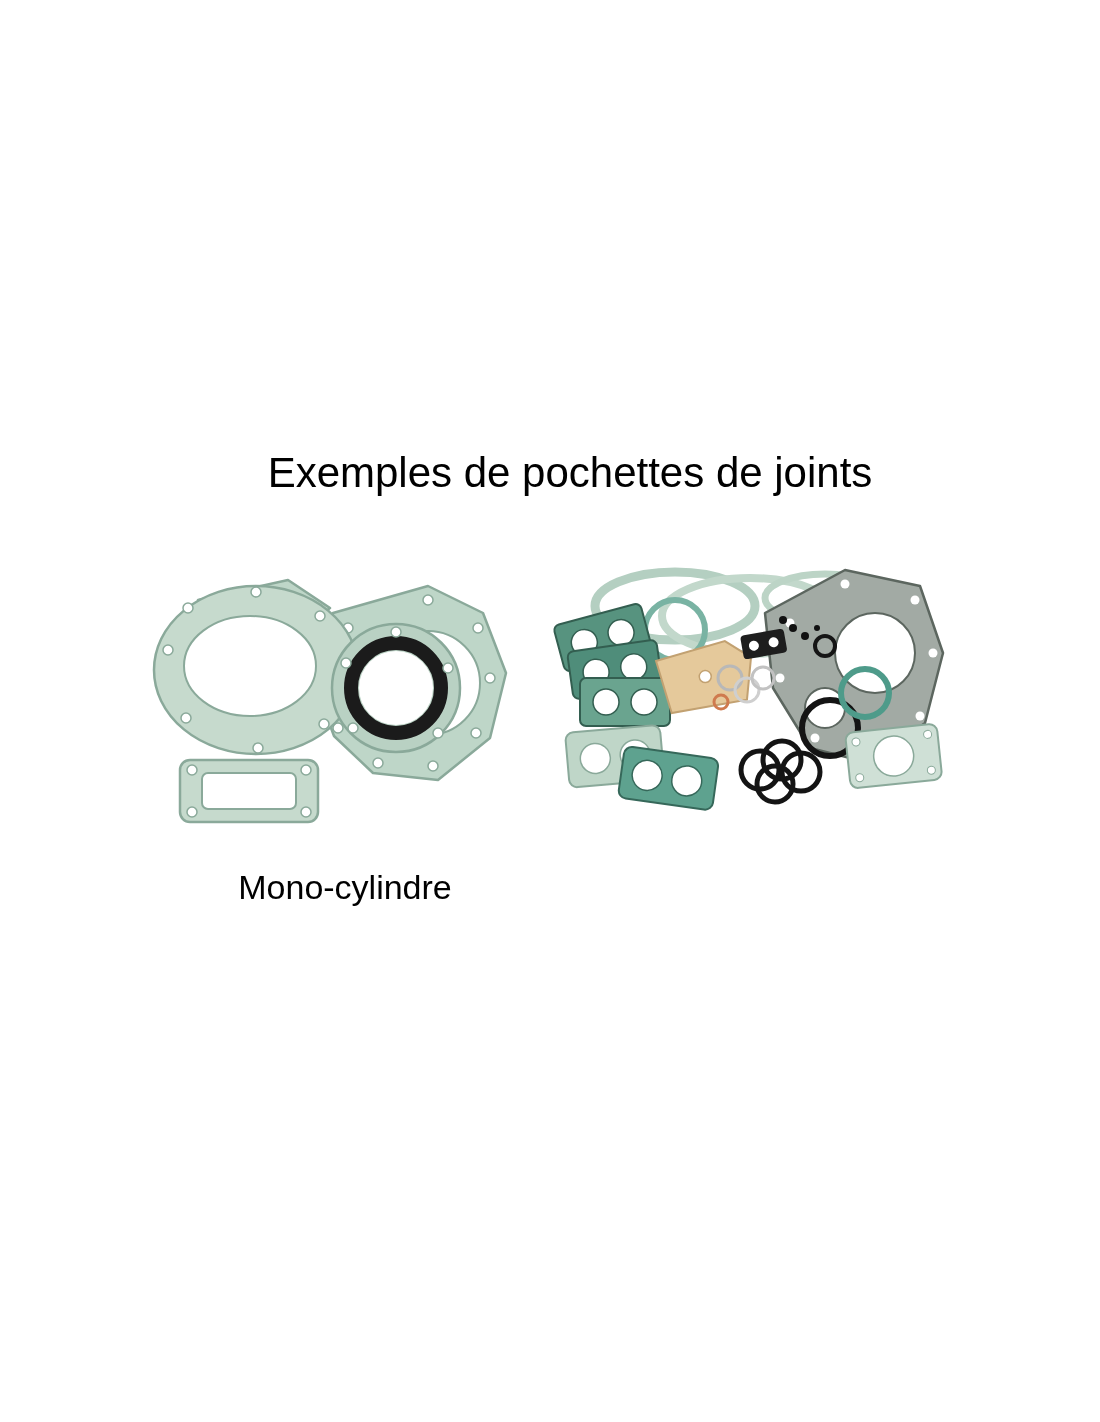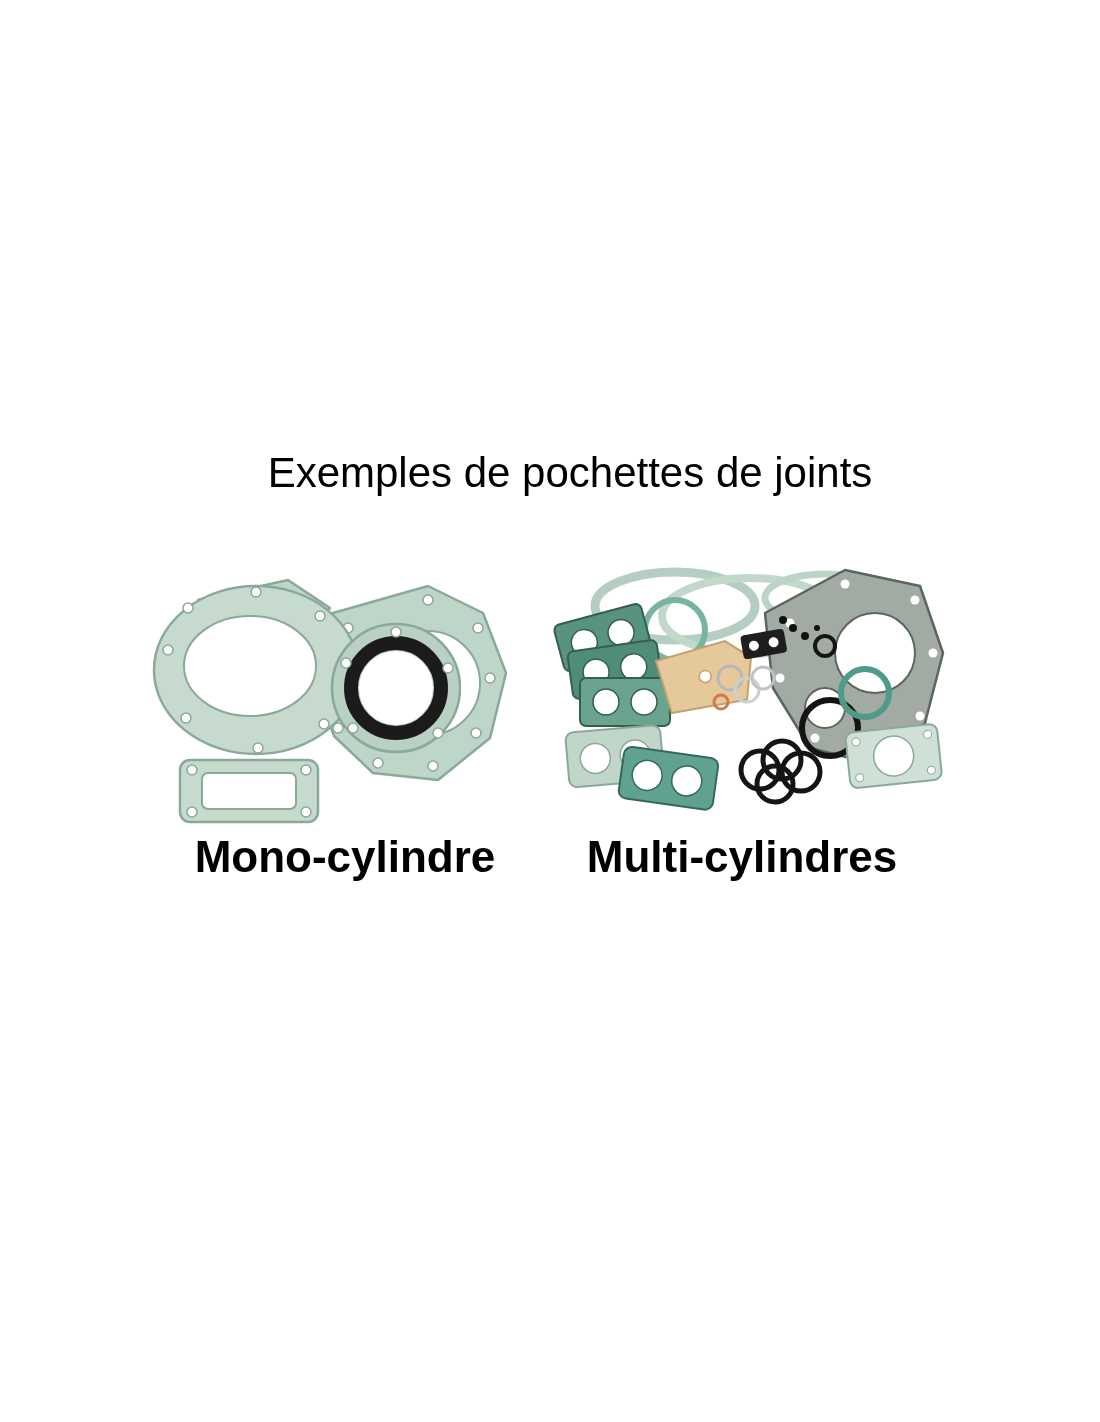--- a/index.html
+++ b/index.html
@@ -28,24 +28,24 @@
     color: #000000;
     margin-left: 20px;
   }
   .photo {
     position: absolute;
   }
   .photo.mono { left: 138px; top: 568px; width: 395px; height: 265px; }
   .photo.multi { left: 525px; top: 558px; width: 425px; height: 275px; }
   .caption {
     position: absolute;
-    top: 832px;
+    top: 868px;
     transform: translateX(-50%);
-    font-size: 44px;
-    font-weight: 700;
+    font-size: 34px;
+    font-weight: 400;
     white-space: nowrap;
     color: #000000;
   }
   .caption.mono { left: 345px; }
   .caption.multi { left: 742px; }
   svg { display: block; width: 100%; height: 100%; }
 </style>
 </head>
 <body>
 
@@ -208,15 +208,14 @@
           <circle cx="10" cy="10" r="4" fill="#fff" stroke="#8aa99a" stroke-width="1"></circle>
           <circle cx="82" cy="10" r="4" fill="#fff" stroke="#8aa99a" stroke-width="1"></circle>
           <circle cx="10" cy="46" r="4" fill="#fff" stroke="#8aa99a" stroke-width="1"></circle>
           <circle cx="82" cy="46" r="4" fill="#fff" stroke="#8aa99a" stroke-width="1"></circle>
         </g>
       </g>
     </svg>
   </div>
 
   <div class="caption mono">Mono-cylindre</div>
-  <div class="caption multi">Multi-cylindres</div>
 
 </div>
 
 </body></html>

